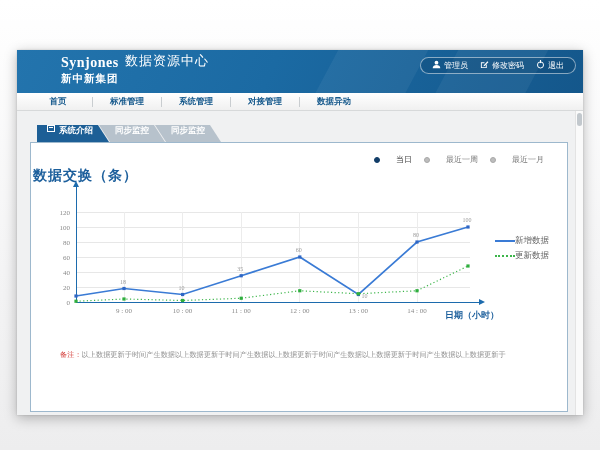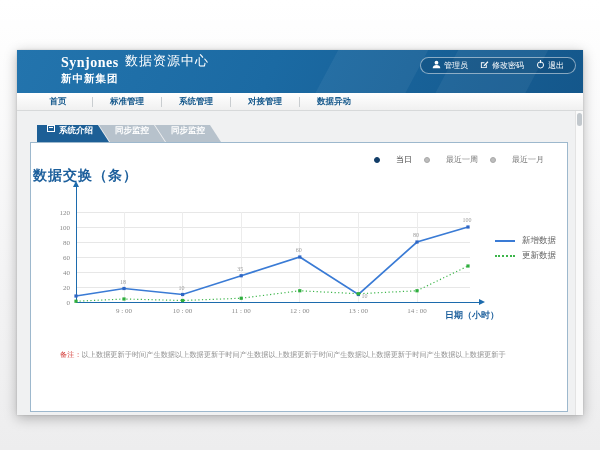--- a/index.html
+++ b/index.html
@@ -34,21 +34,21 @@
   .tab-icon::after { content:""; position:absolute; left:1px; right:1px; top:1px; height:1px; background:#fff; }
   .panel { position:absolute; left:13px; top:31px; width:538px; height:270px; background:#fff; border:1px solid #9db8cd; }
   
   .radios { position:absolute; top:11px; right:23px; display:flex; gap:12px; align-items:center; }
   .radio-opt { display:flex; align-items:center; gap:16px; font-size:8px; color:#777; cursor:pointer; }
   .radio-opt.sel { color:#444; }
   .rdot { width:6px; height:6px; border-radius:50%; background:#bdbdbd; border:1px solid #a8a8a8; }
   .radio-opt.sel .rdot { background:#123d68; border-color:#123d68; }
   .ylabel { position:absolute; left:2px; top:24px; font-size:14px; font-weight:bold; color:#1c5f9c; letter-spacing:1px; }
   .legend { position:absolute; left:464px; top:90px; }
-  .legend-item { display:flex; align-items:center; gap:7px; height:15px; font-size:8.5px; color:#666; }
+  .legend-item { display:flex; align-items:center; gap:0; height:15px; font-size:8.5px; color:#666; }
   .legend-line { width:20px; height:0; border-top:2px solid; }
   .legend-line.dotted { border-top-style:dotted; }
   .chart-wrap { position:absolute; left:0; top:30px; width:538px; height:180px; }
   .note { position:absolute; left:29px; top:207px; font-size:7.2px; color:#919191; letter-spacing:0; }
   .note .red { color:#d64541; }
 </style>
 </head>
 <body>
 
 <div class="window">

